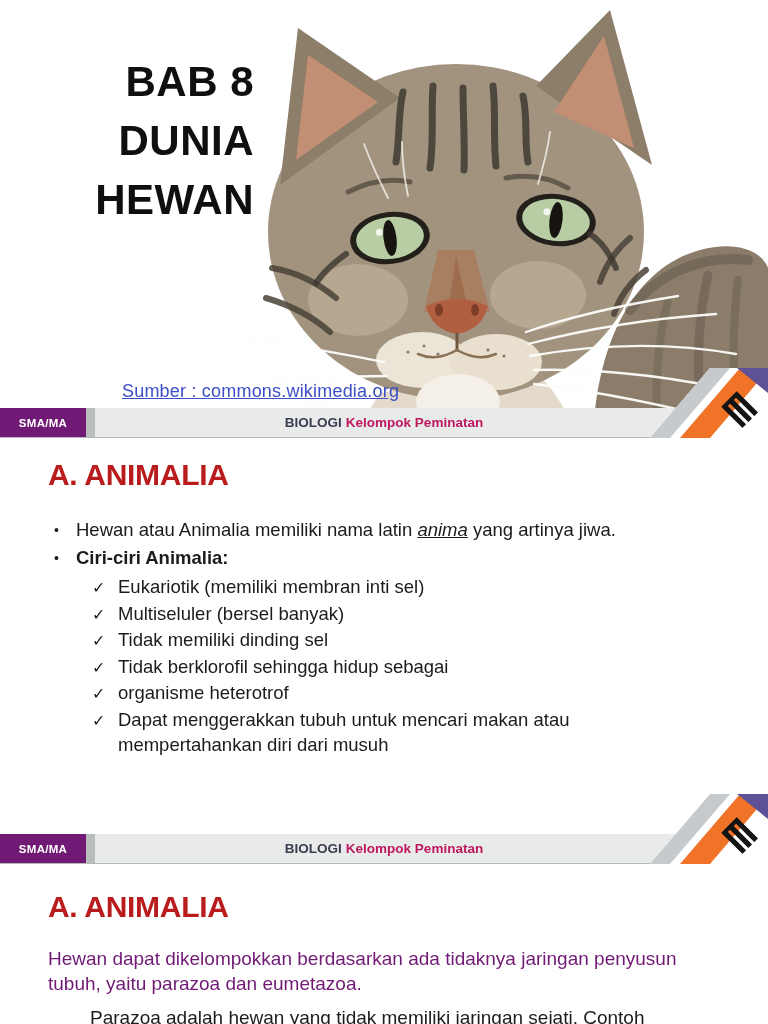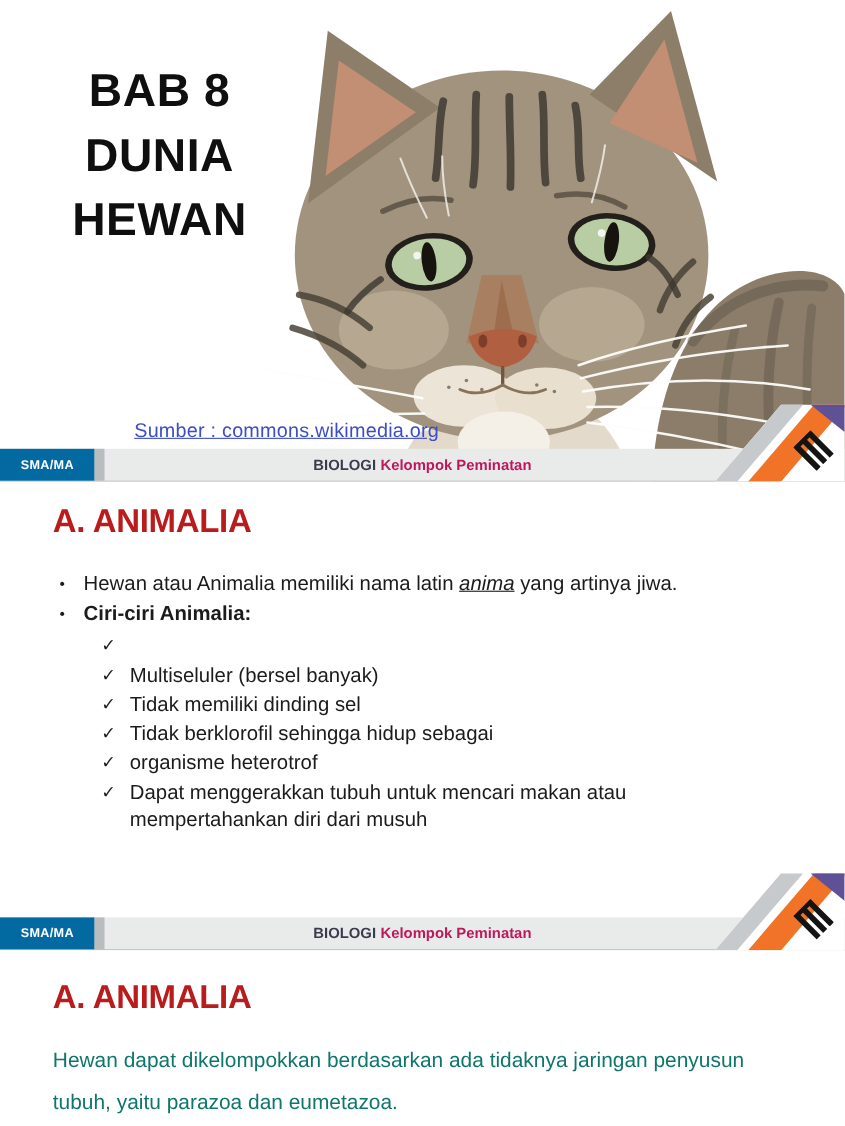--- a/index.html
+++ b/index.html
@@ -7,36 +7,36 @@
     width:768px;height:1024px;overflow:hidden;background:#ffffff;position:relative;
     font-family:"Liberation Sans", sans-serif;color:#1b1b1b;
   }
   .slide{position:absolute;left:0;width:768px;background:#ffffff;overflow:hidden;}
   #s1{top:0;height:438px;}
   #s2{top:438px;height:426px;}
   #s3{top:864px;height:200px;overflow:visible;}
 
   
   .main-title{
-    position:absolute;left:36px;top:52px;width:218px;text-align:center;
+    position:absolute;left:36px;top:52px;width:218px;text-align:right;
     font-size:42px;line-height:59px;font-weight:bold;color:#0f0f0f;letter-spacing:0.5px;
   }
   .cat{position:absolute;right:0;top:0;}
   .src-link{
     position:absolute;left:122px;top:381px;font-size:18px;color:#3b4ec5;
     text-decoration:underline;cursor:pointer;letter-spacing:0.2px;
   }
 
   
   .footerbar{
     position:absolute;left:0;bottom:0;width:100%;height:30px;background:#e9ebeb;
     border-bottom:1px solid #b5b8b8;box-sizing:border-box;
   }
   .badge{
-    position:absolute;left:0;top:0;width:86px;height:100%;background:#0369a1;color:#ffffff;
+    position:absolute;left:0;top:0;width:86px;height:100%;background:#701a75;color:#ffffff;
     display:flex;align-items:center;justify-content:center;font-size:11.5px;font-weight:bold;letter-spacing:0.3px;
   }
   .badge-sep{position:absolute;left:86px;top:0;width:9px;height:100%;background:#b9bdbd;}
   .bar-title{
     position:absolute;left:0;width:100%;text-align:center;line-height:29px;
     font-size:13.5px;color:#3b3b4f;font-weight:bold;
   }
   .bar-title .suffix{color:#be185d;margin-left:4px;}
   .decor{position:absolute;right:0;bottom:0;}
 
@@ -50,21 +50,21 @@
   .bullet-row .btext{max-width:640px;}
   .bullet-row.bold .btext{font-weight:bold;}
   .checks{margin-left:92px;margin-top:2px;}
   .check-row{display:flex;font-size:18.5px;line-height:25.5px;}
   .check-row .cmark{width:26px;font-size:16px;flex:none;padding-top:1px;}
   .check-row .ctext{max-width:500px;}
 
   
   #s3 h2.heading{padding-top:26px;}
   .para{
-    margin:22px 0 0 48px;font-size:19px;line-height:38px;max-width:660px;color:#0f766e;
+    margin:22px 0 0 48px;font-size:19px;line-height:25px;max-width:660px;color:#701a75;
   }
   .partial{
     margin:8px 0 0 90px;font-size:19px;line-height:28px;color:#1c1c1c;white-space:nowrap;
   }
   em{font-style:italic;text-decoration:underline;}
 </style>
 </head>
 <body>
 
 <div class="page">
@@ -199,20 +199,21 @@
         <span class="btext"><span>Hewan atau Animalia memiliki nama latin </span><em>anima</em><span> yang artinya jiwa.</span></span>
       </div>
       <div class="bullet-row bold">
         <span class="bmark">•</span>
         <span class="btext">Ciri-ciri Animalia:</span>
       </div>
 
       <div class="checks">
         <div class="check-row">
           <span class="cmark">✓</span>
+          <span class="ctext">Eukariotik (memiliki membran inti sel)</span>
         </div>
         <div class="check-row">
           <span class="cmark">✓</span>
           <span class="ctext">Multiseluler (bersel banyak)</span>
         </div>
         <div class="check-row">
           <span class="cmark">✓</span>
           <span class="ctext">Tidak memiliki dinding sel</span>
         </div>
         <div class="check-row">

